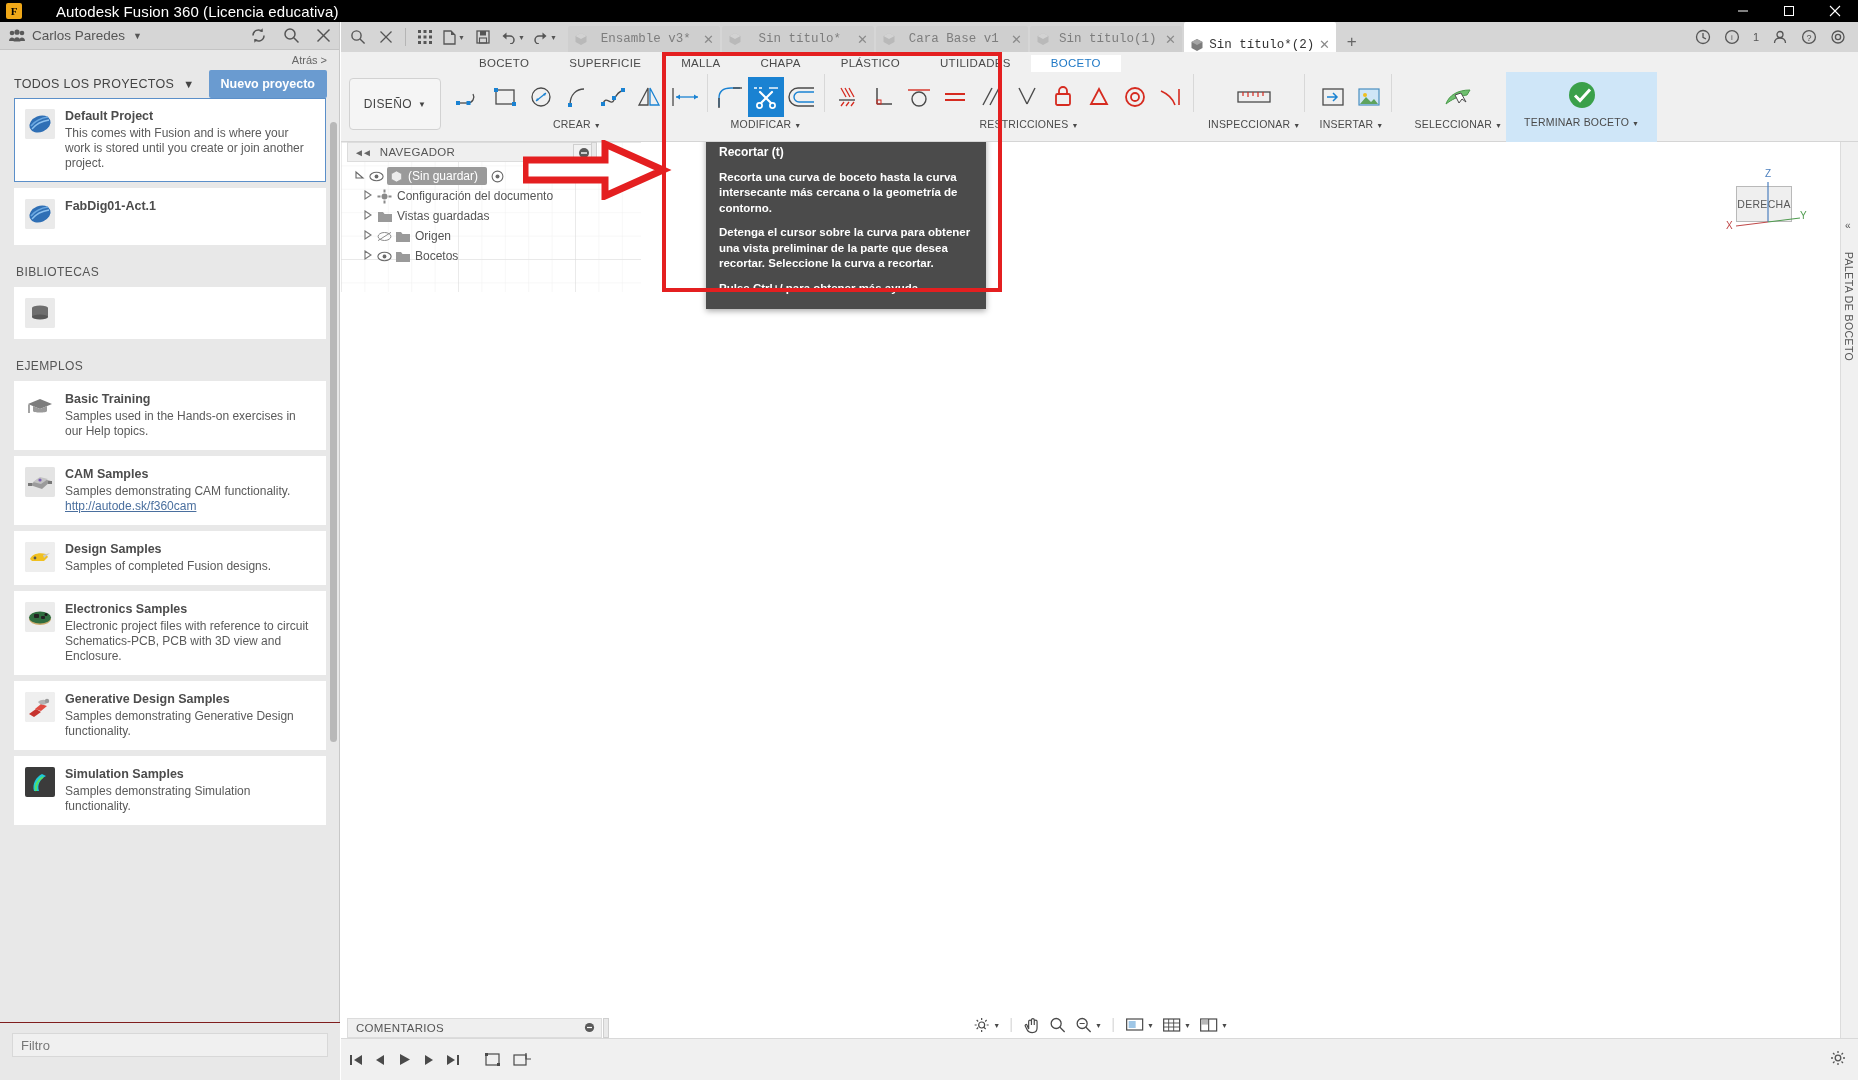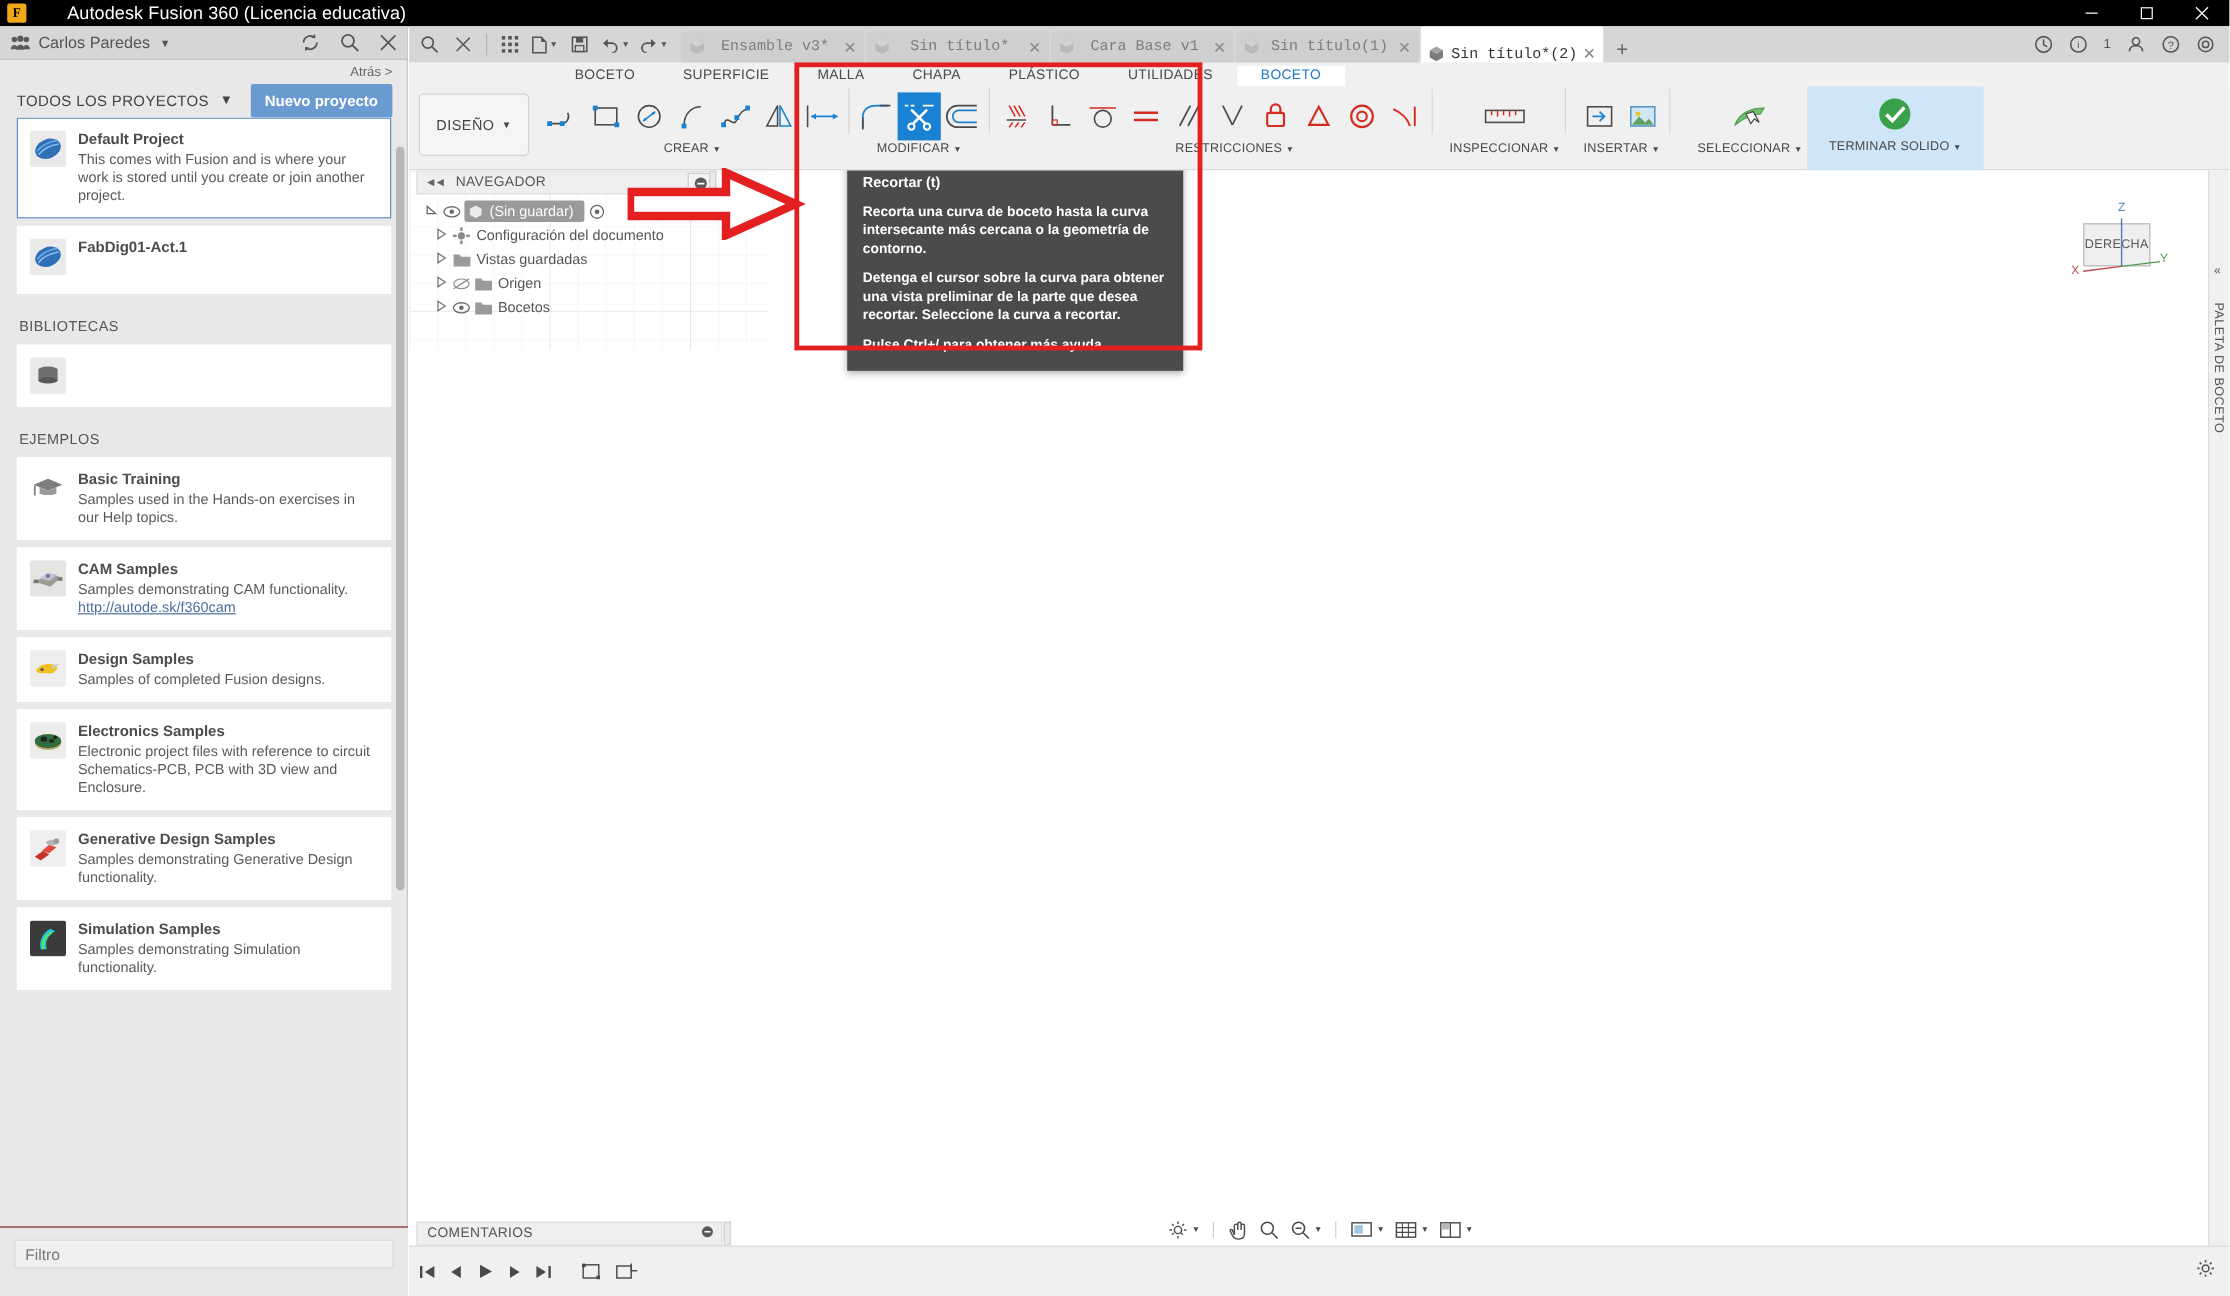--- a/index.html
+++ b/index.html
@@ -883,21 +883,21 @@
       <div class="rgroup" style="background:#cfe6f8; height:70px; justify-content:flex-start; padding:0 18px; margin-left:4px;">
         <div class="rrow">
           <div class="ritem" style="width:48px;">
             <svg width="34" height="34" viewBox="0 0 34 34">
               <circle cx="17" cy="17" r="13" fill="#3aa04a"></circle>
               <path d="M10 17.5l5 5 10-11" fill="none" stroke="#ffffff" stroke-width="3"></path>
             </svg>
           </div>
         </div>
         <div class="glabel">
-          <span>TERMINAR SOLIDO</span><span class="ch">▼</span>
+          <span>TERMINAR BOCETO</span><span class="ch">▼</span>
         </div>
       </div>
     </div>
 
     <div class="viewport">
 
       <svg class="grid-svg">
         <defs>
           <pattern id="smallgrid" width="23.4" height="23.4" patternUnits="userSpaceOnUse">
             <path d="M 23.4 0 L 0 0 0 23.4" fill="none" stroke="#f0f0f0" stroke-width="1"></path>

